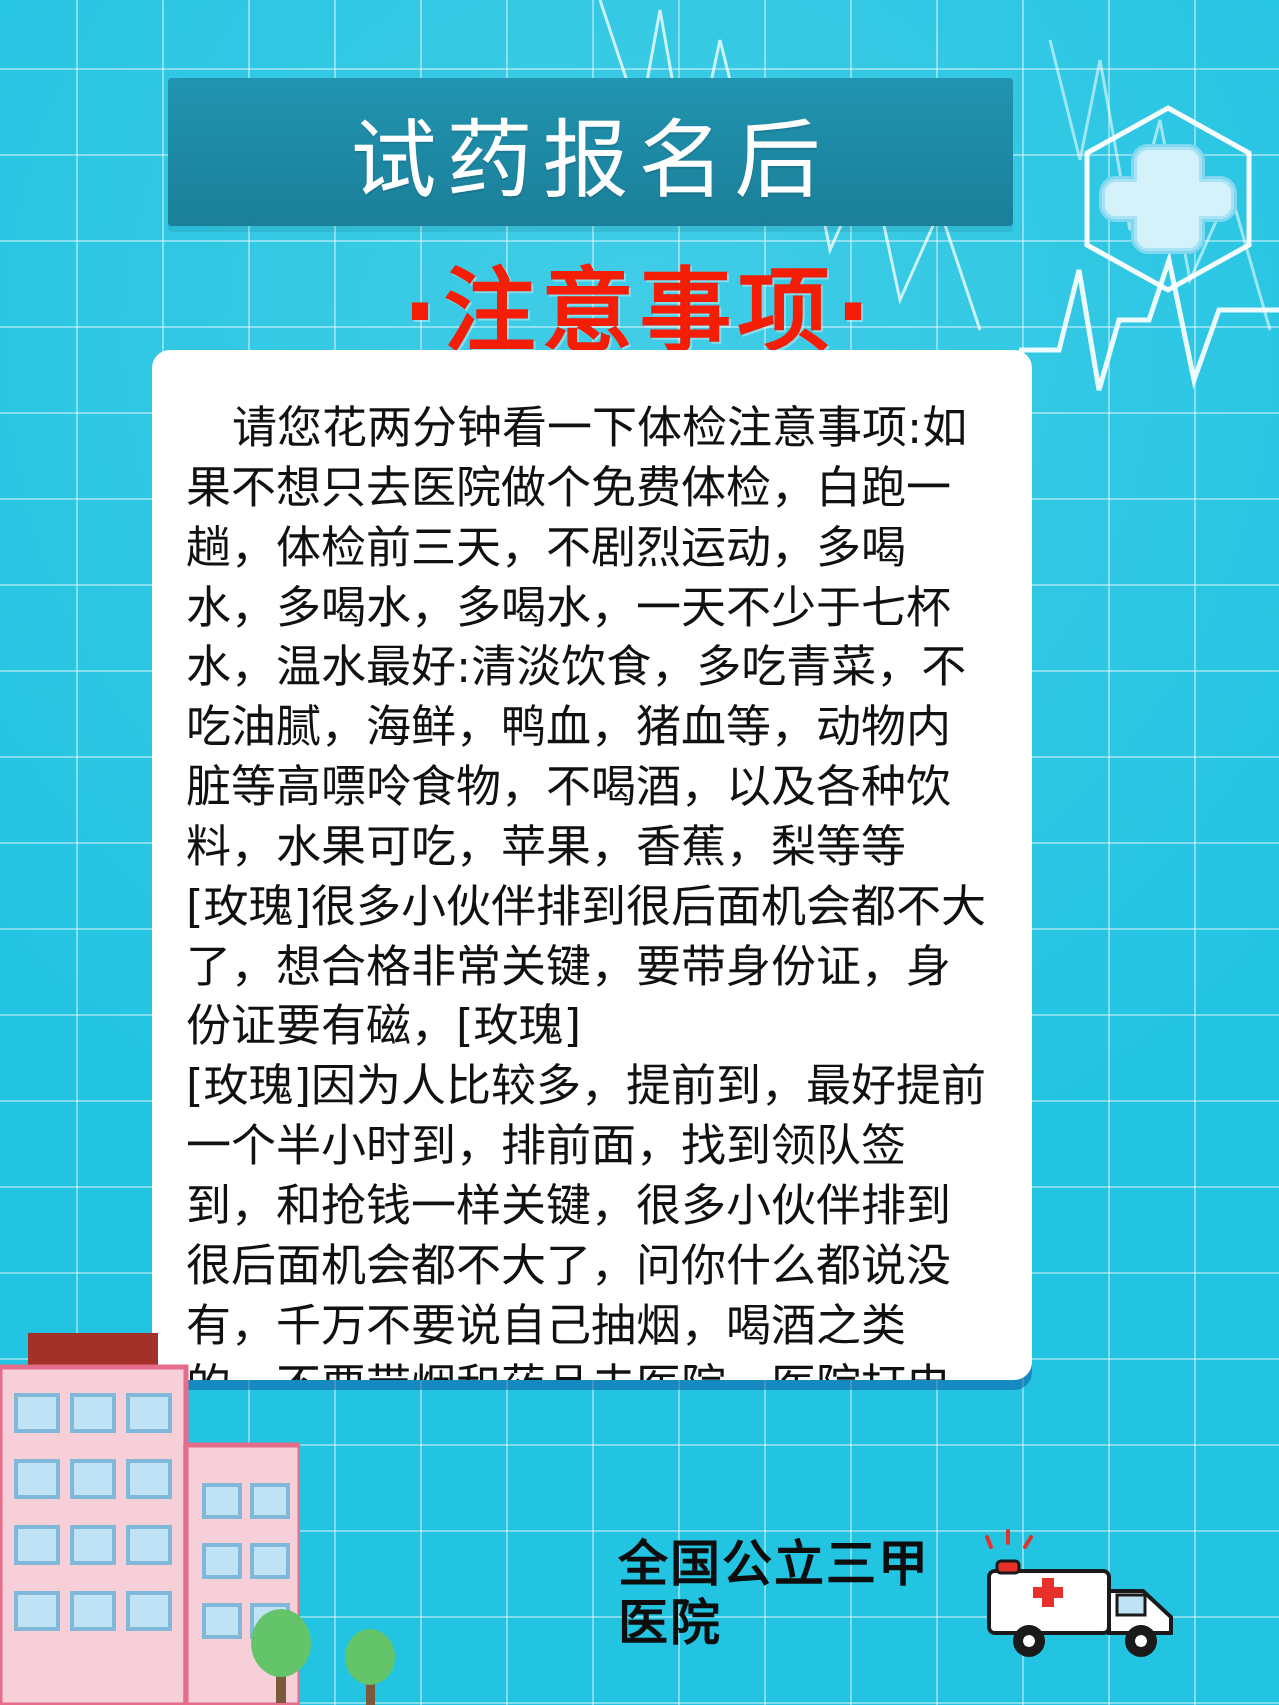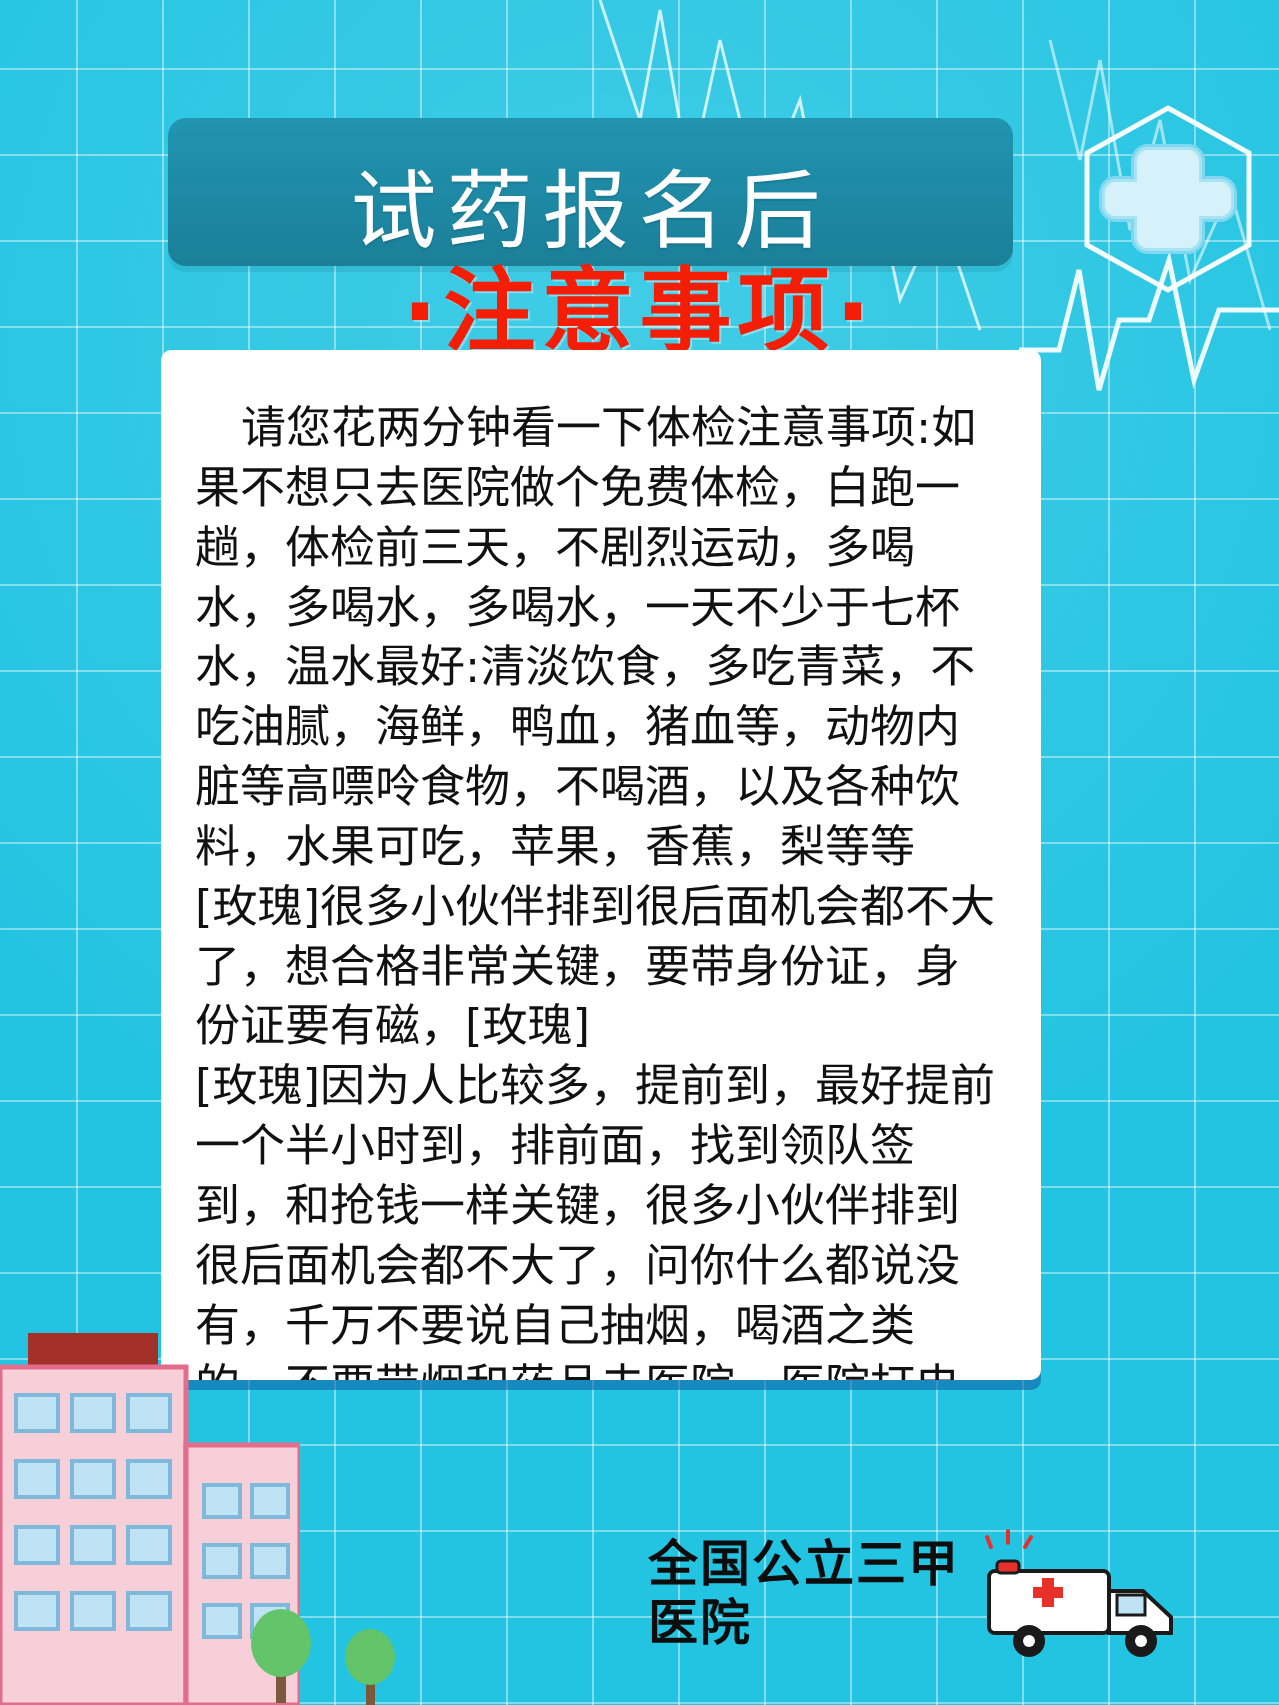--- a/index.html
+++ b/index.html
@@ -52,26 +52,25 @@
     pointer-events: none;
   }
   
   .title-pill {
     position: absolute;
     top: 78px;
     left: 168px;
     width: 845px;
     height: 148px;
     background: linear-gradient(180deg, #2194b0 0%, #1b7f99 100%);
-    border-radius: 18px;
+    border-radius: 4px;
     box-shadow: 0 6px 0 rgba(0,0,0,0.07);
     display: flex;
-    align-items: flex-end;
+    align-items: center;
     justify-content: center;
-    margin-top: 40px;
   }
   .title-pill-text {
     color: #ffffff;
     font-size: 86px;
     letter-spacing: 10px;
     font-weight: 400;
     font-family: "DejaVu Sans", "Liberation Sans", sans-serif;
     text-shadow: 0 2px 2px rgba(0,0,0,0.12);
   }
   .subtitle {
@@ -92,25 +91,25 @@
     position: absolute;
     top: 104px;
     right: 22px;
     width: 178px;
     height: 190px;
   }
   
   .card {
     position: absolute;
     top: 350px;
-    left: 161px;
+    left: 152px;
     width: 880px;
     height: 1030px;
     background: #ffffff;
-    border-radius: 10px;
+    border-radius: 18px;
     box-shadow: 0 10px 0 rgba(12, 90, 160, 0.55), 0 0 0 0 rgba(0,0,0,0);
   }
   .card-inner {
     padding: 48px 38px 30px 34px;
     box-sizing: border-box;
     height: 100%;
     overflow: hidden;
   }
   .body-text {
     color: #111111;
@@ -135,21 +134,21 @@
   .trees {
     position: absolute;
     left: 240px;
     bottom: 0;
     width: 200px;
     height: 140px;
   }
   
   .footer {
     position: absolute;
-    left: 648px;
+    left: 618px;
     bottom: 52px;
     width: 350px;
     color: #0d0d0d;
     font-size: 50px;
     line-height: 1.18;
     font-weight: 600;
     font-family: "DejaVu Sans", "Liberation Sans", sans-serif;
     letter-spacing: 2px;
   }
   .ambulance {

